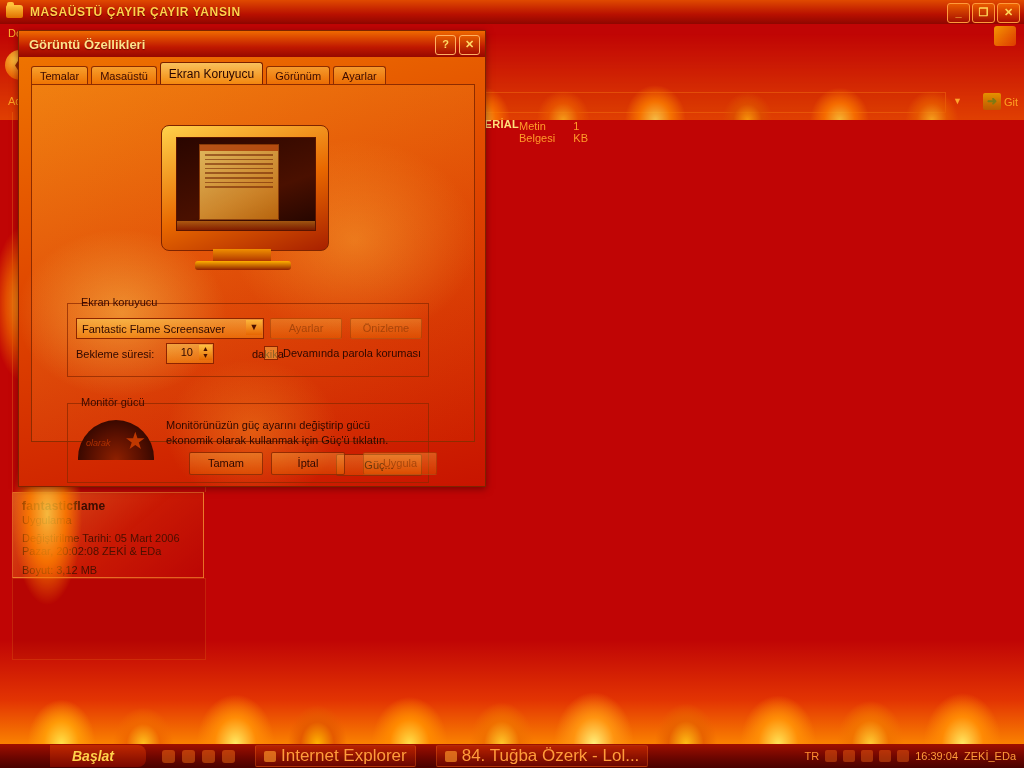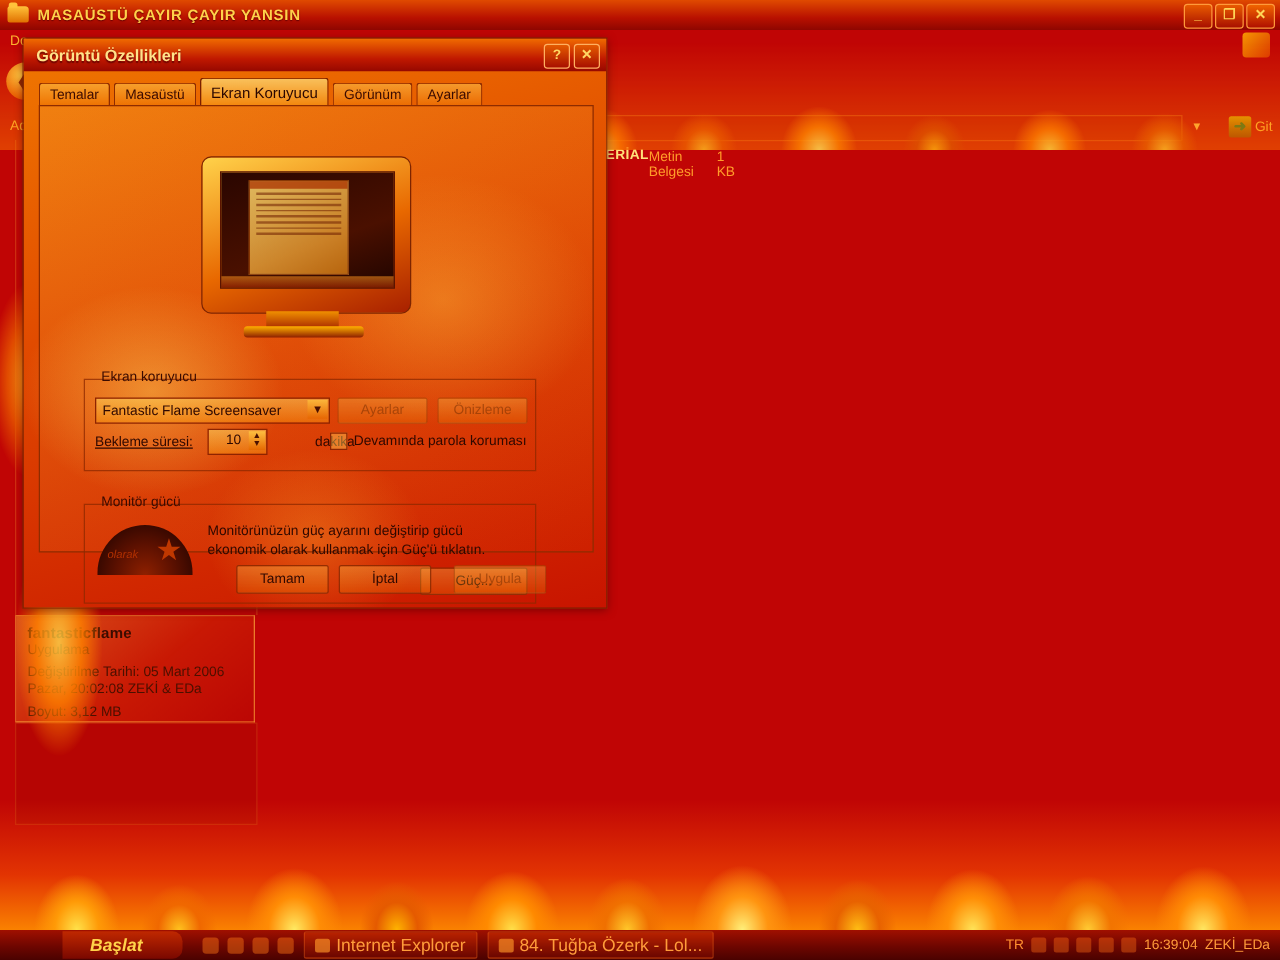--- a/index.html
+++ b/index.html
@@ -238,21 +238,21 @@
   }
   .btn{
     border:1px solid rgba(130,35,0,.8);border-radius:2px;
     background:linear-gradient(to bottom,rgba(255,200,80,.35),rgba(240,130,0,.28));
     font-size:11px;color:#2e0800;text-align:center;
   }
   .btn.disabled{color:rgba(120,45,0,.55);border-color:rgba(130,45,0,.40);}
   #btn-ayarlar{position:absolute;left:202px;top:14px;width:70px;height:19px;line-height:19px;}
   #btn-onizleme{position:absolute;left:282px;top:14px;width:70px;height:19px;line-height:19px;}
 
-  .waitlbl{position:absolute;left:8px;top:44px;font-size:11px;color:#2e0800;text-decoration:underline;}
+  .waitlbl{position:absolute;left:8px;top:44px;font-size:11px;color:#2e0800;}
   .spin{
     position:absolute;left:98px;top:39px;width:46px;height:19px;
     border:1px solid #8e2400;background:linear-gradient(to bottom,rgba(255,215,95,.55),rgba(250,155,15,.45));
   }
   .spin .val{position:absolute;left:4px;top:2px;width:22px;text-align:right;font-size:11px;color:#2e0800;}
   .spin .arrows{position:absolute;right:1px;top:1px;width:13px;height:15px;
     background:linear-gradient(to bottom,rgba(255,195,65,.9),rgba(230,105,0,.9));
     color:#4a1000;font-size:7px;line-height:7px;text-align:center;}
   .dak{position:absolute;left:152px;top:44px;font-size:11px;color:#2e0800;margin-left:32px;}
   .chkwrap{position:absolute;left:196px;top:42px;display:flex;align-items:center;gap:5px;}
@@ -287,24 +287,24 @@
   }
   .start{
     width:96px;height:22px;margin-left:2px;border-radius:0 8px 8px 0;
     background:linear-gradient(to bottom,#c02800,#7a0800);
     color:#ffd24a;font-size:14px;font-style:italic;font-weight:bold;
     line-height:22px;padding-left:22px;box-sizing:border-box;
   }
   .ql{display:flex;align-items:center;gap:7px;margin-left:16px;}
   .qi{width:13px;height:13px;border-radius:3px;background:rgba(255,120,20,.45);}
   .tbtn{
-    height:20px;margin-left:8px;padding:0 8px;display:flex;align-items:center;gap:5px;
+    height:20px;margin-left:20px;padding:0 8px;display:flex;align-items:center;gap:5px;
     background:linear-gradient(to bottom,rgba(210,50,0,.55),rgba(130,10,0,.55));
     border:1px solid rgba(255,120,30,.3);border-radius:2px;
-    color:#ff9c3a;font-size:14px;white-space:nowrap;
+    color:#ff9c3a;font-size:17px;white-space:nowrap;
   }
   .tbtn .ti{width:12px;height:11px;border-radius:2px;background:rgba(255,150,40,.65);}
   .tray{margin-left:auto;display:flex;align-items:center;gap:6px;padding-right:8px;}
   .tray .tr-ic{width:12px;height:12px;border-radius:2px;background:rgba(255,110,20,.40);}
   .tray .tr-lbl{color:#ff9030;font-size:11px;}
   .clock{color:#ff9c3a;font-size:11px;}
   .user{color:#ff9c3a;font-size:11px;}
 </style>
 </head>
 <body>

